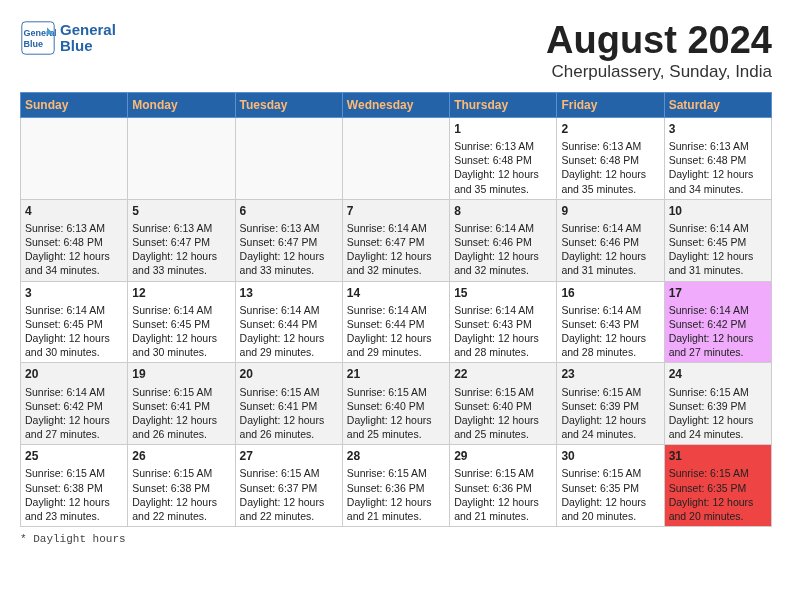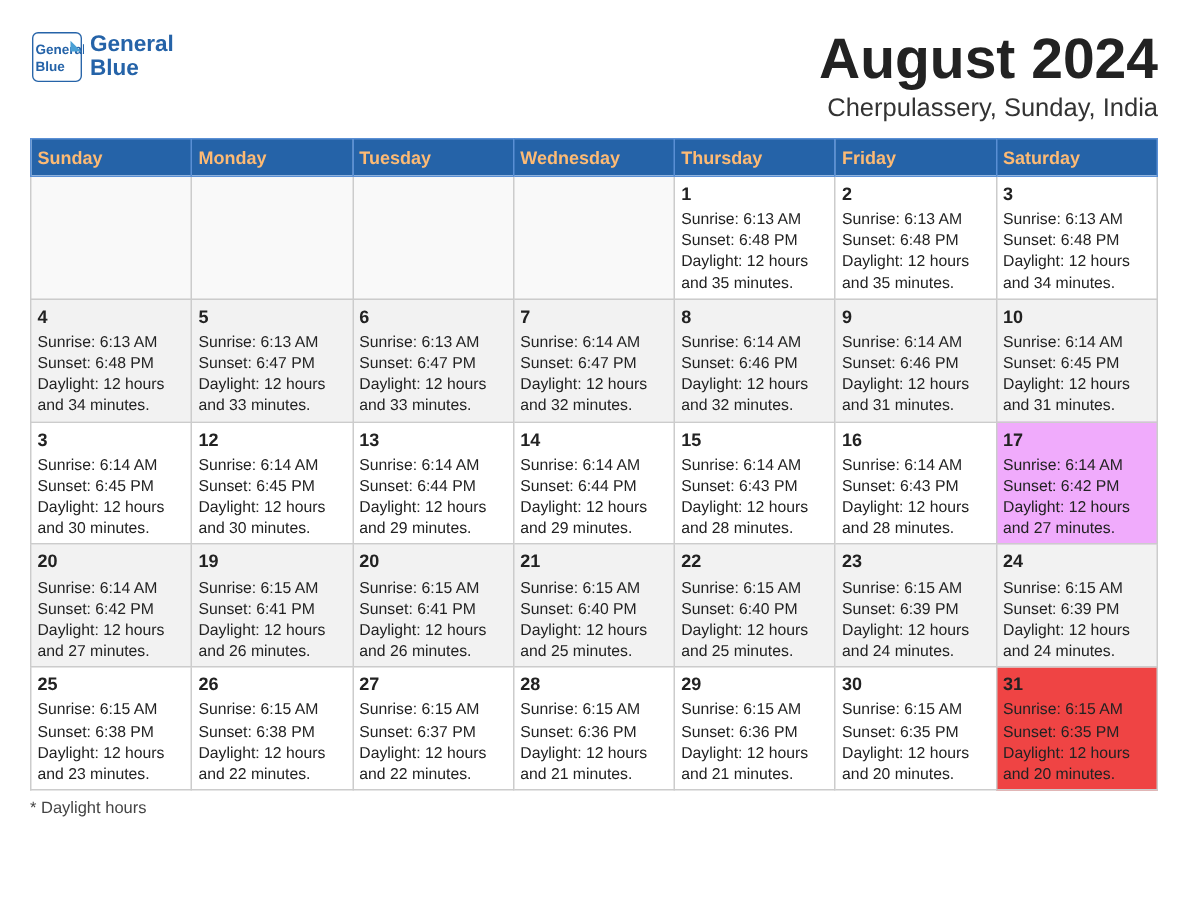--- a/index.html
+++ b/index.html
@@ -74,20 +74,21 @@
     .calendar tr:nth-child(even) td:not(.empty) {
       background: #f5f5f5;
     }
     .calendar tr td {
       background: #fff;
     }
     .footnote {
       margin-top: 6px;
       font-size: 11px;
       color: #444;
+      font-family: Liberation Mono, monospace;
     }
   </style>
 </head>
 <body>
 
 <div class="header">
   <div class="logo">
     <svg class="logo-icon" viewBox="0 0 40 40">
       <rect x="2" y="2" width="36" height="36" rx="4" fill="#fff" stroke="#2563a8" stroke-width="1"></rect>
       <text x="4" y="18" font-size="10" font-weight="bold" fill="#2563a8">General</text>

